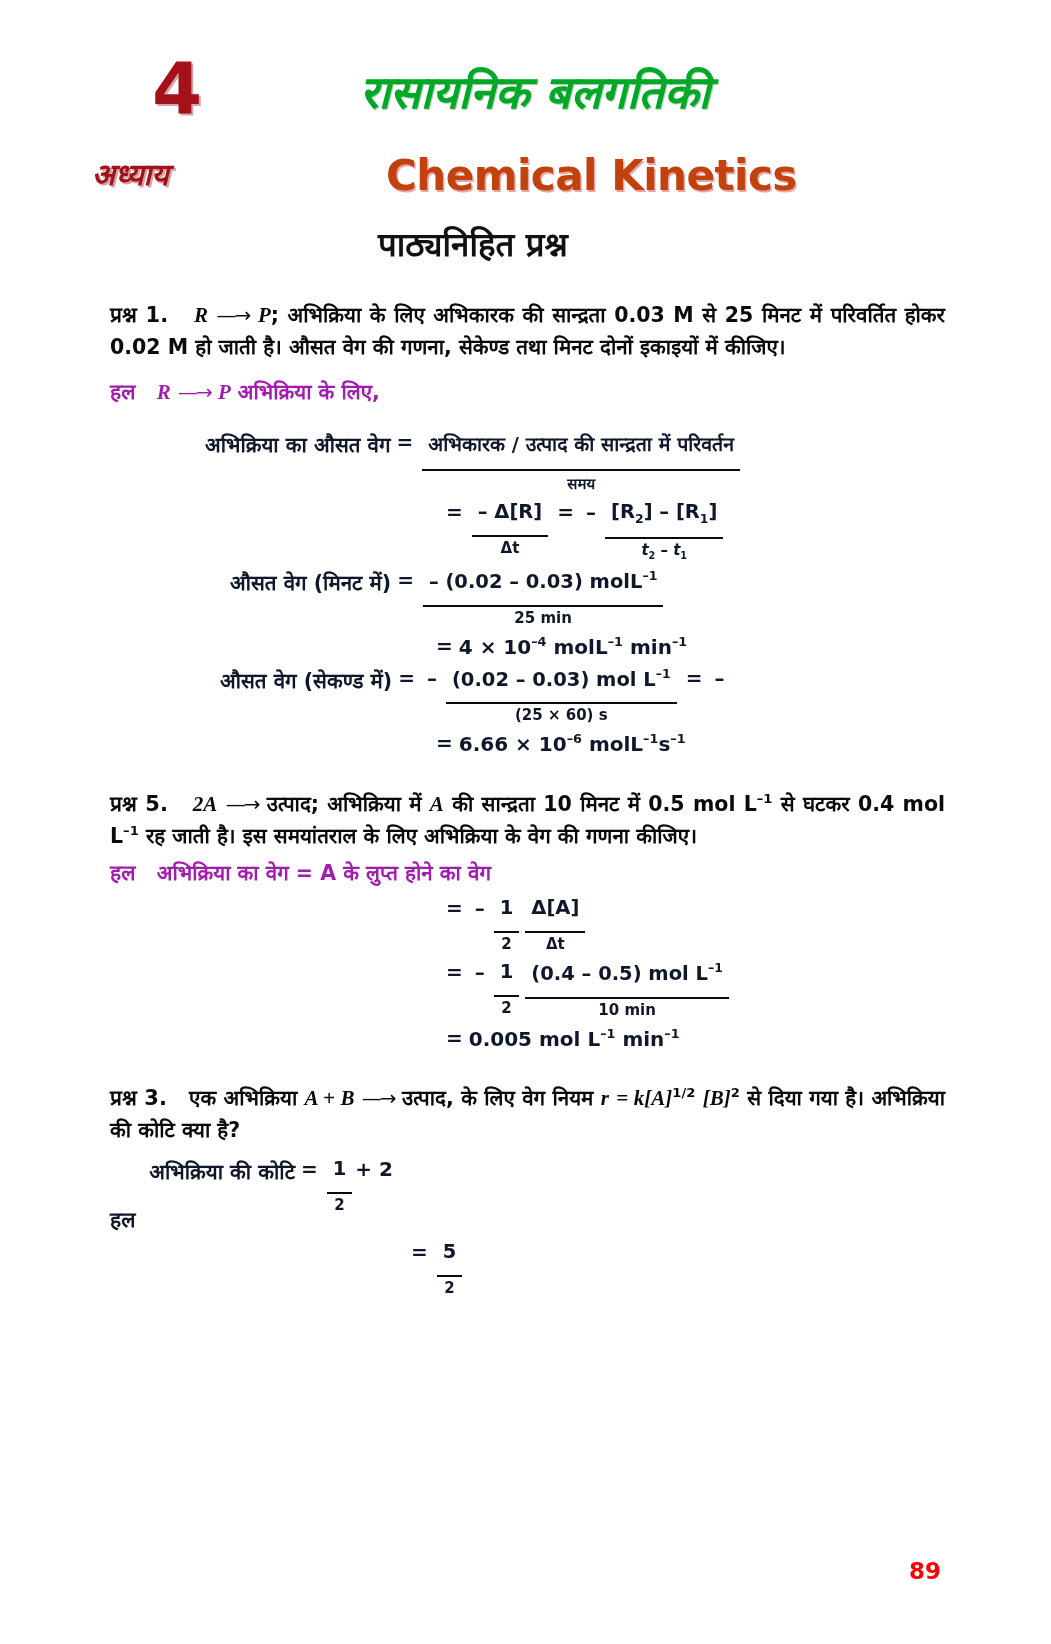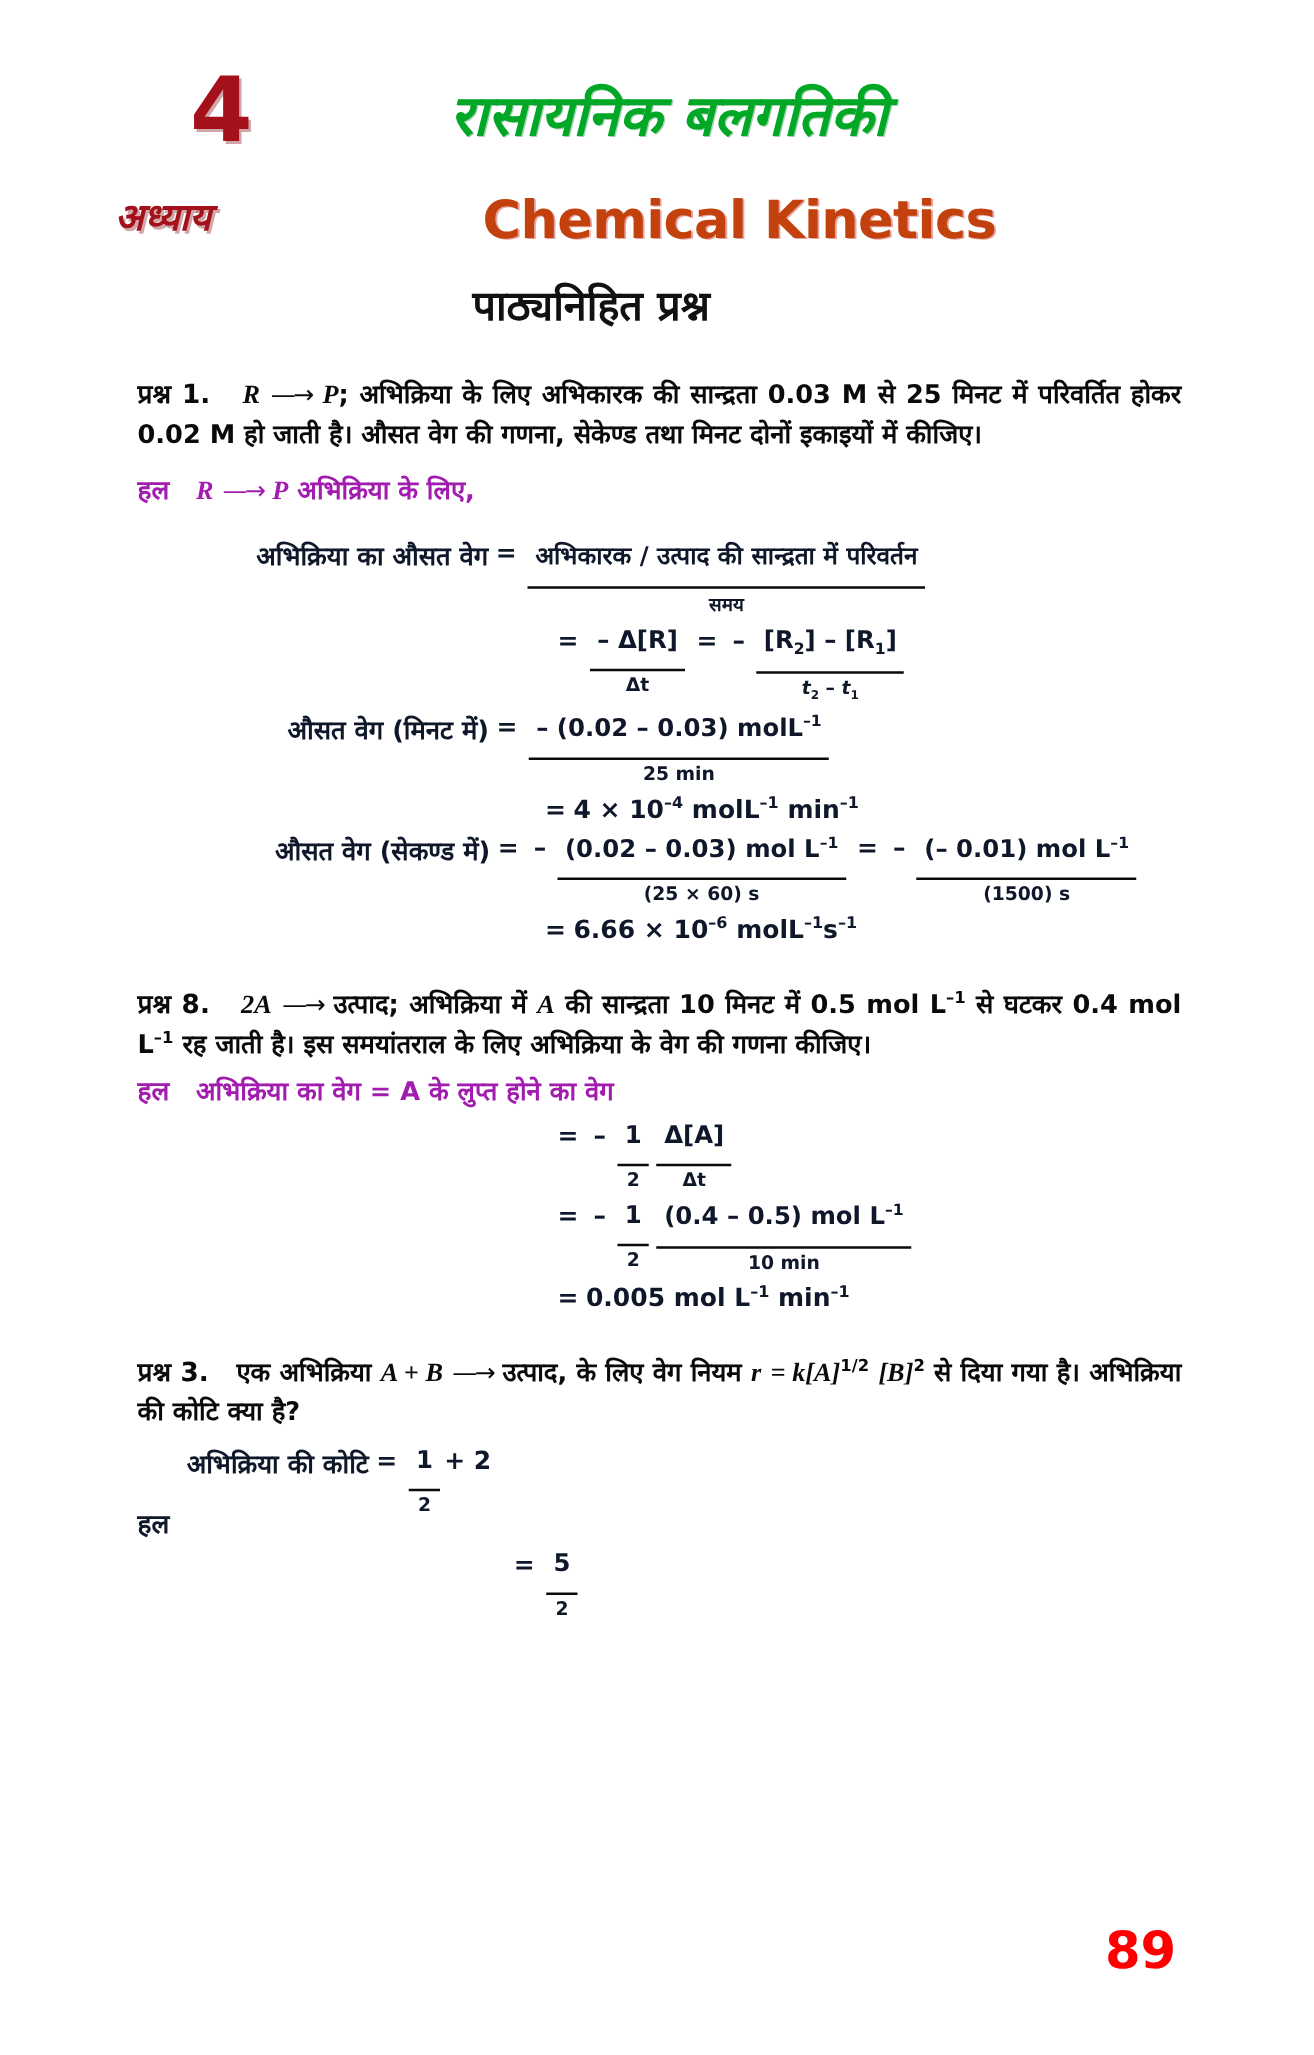--- a/index.html
+++ b/index.html
@@ -166,21 +166,21 @@
 
   .spacer-sm { height: 14px; }
   .spacer-md { height: 26px; }
 
   .pagenum {
     position: absolute;
     right: 110px;
     bottom: 60px;
     font-family: "DejaVu Sans", sans-serif;
     font-weight: bold;
-    font-size: 41px;
+    font-size: 23px;
     color: #ff0000;
   }
 </style>
 </head>
 <body>
 
 <div class="page">
 
   <div class="header">
     <div class="chap-num">4</div>
@@ -260,42 +260,36 @@
         <span class="eq">=</span>
         <span class="eq">–</span>
         <span class="frac">
           <span class="num">
             <span>(0.02 – 0.03) mol L</span><sup>–1</sup>
           </span>
           <span class="den">(25 × 60) s</span>
         </span>
         <span class="eq">=</span>
         <span class="eq">–</span>
-        <span class="frac">
-          <span class="num">
-            <span>(– 0.01) mol L</span><sup>–1</sup>
-          </span>
-          <span class="den">(1500) s</span>
-        </span>
       </div>
 
       <div class="mathrow" style="padding-left:320px;">
         <span class="eq">=</span>
         <span>
           <span>6.66 × 10</span><sup>–6</sup>
           <span>molL</span><sup>–1</sup><span>s</span><sup>–1</sup>
         </span>
       </div>
     </div>
 
     <div class="spacer-md"></div>
 
     <div class="qblock">
       <div class="qline">
-        <span class="qlabel">प्रश्न 8.</span>&nbsp;&nbsp;
+        <span class="qlabel">प्रश्न 5.</span>&nbsp;&nbsp;
         <span class="mathvar">2A</span>
         <span class="arrow">—→</span>
         <span>उत्पाद; अभिक्रिया में</span>
         <span class="mathvar">A</span>
         <span>की सान्द्रता 10 मिनट में 0.5 mol L</span><sup>–1</sup>
         <span>से घटकर 0.4 mol L</span><sup>–1</sup>
         <span>रह जाती है। इस समयांतराल के लिए अभिक्रिया के वेग की गणना कीजिए।</span>
       </div>
 
       <div class="sol" style="margin-top:6px;">

